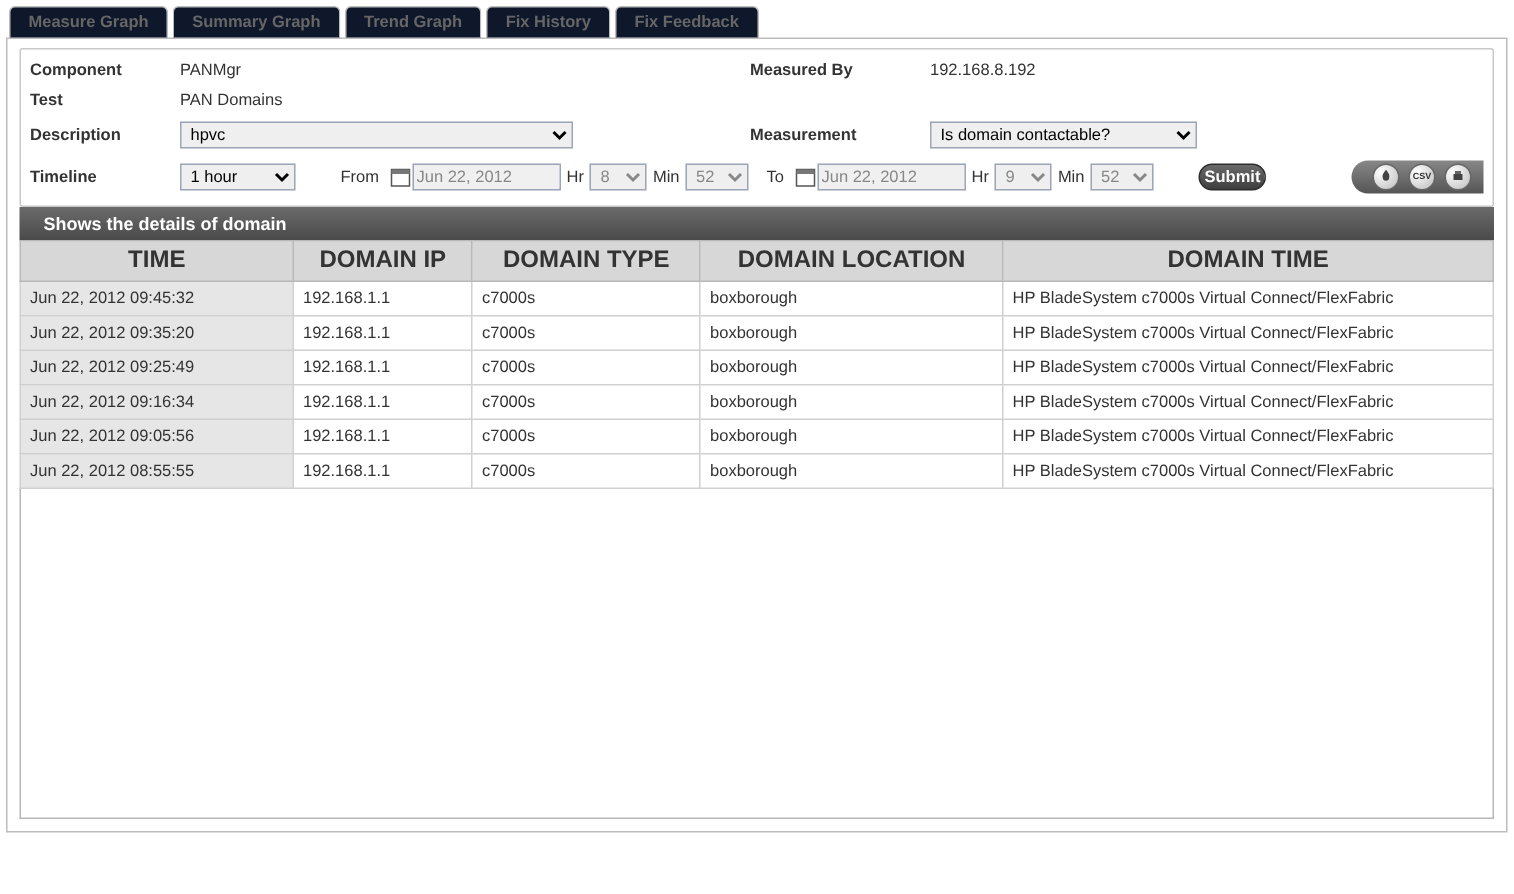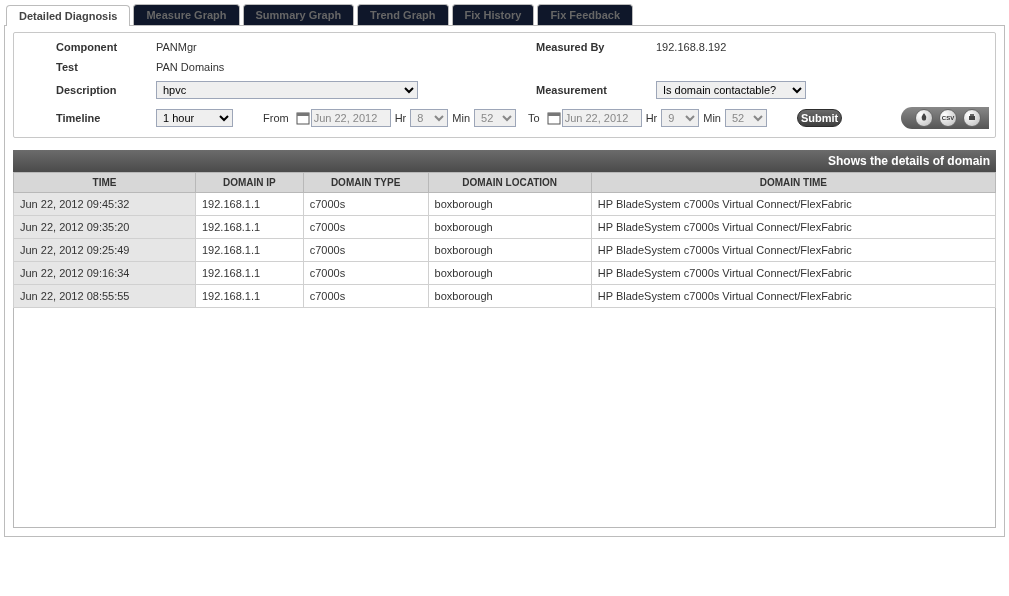--- a/index.html
+++ b/index.html
@@ -40,21 +40,20 @@
   .filters {
     border: 1px solid #c8c8c8;
     border-radius: 2px;
     padding: 4px 6px;
     background: #fff;
   }
   .row {
     display: flex;
     align-items: center;
     padding: 4px 0;
-    margin-left: 36px;
   }
   .lbl {
     width: 100px;
     font-weight: bold;
     color: #333;
   }
   .val {
     color: #333;
   }
   .lbl2 {
@@ -64,23 +63,23 @@
     margin-left: 40px;
   }
   select, input[type="text"] {
     font-family: Verdana, Arial, sans-serif;
     font-size: 11px;
     border: 1px solid #9da6b8;
     padding: 1px 2px;
     height: 18px;
   }
   .desc-select { width: 262px; }
-  .meas-select { width: 150px; }
+  .meas-select { width: 178px; }
   .timeline-sel { width: 77px; }
-  .date-input { width: 80px; color: #888; background: #f0f0f0; }
+  .date-input { width: 99px; color: #888; background: #f0f0f0; }
   .hr-sel { width: 38px; color: #888; }
   .min-sel { width: 42px; color: #888; }
   .tl-label { margin: 0 4px; color: #333; }
   .cal-icon {
     display: inline-flex;
     align-items: center;
     justify-content: center;
     width: 16px; height: 16px;
     margin-left: 2px;
     vertical-align: middle;
@@ -116,35 +115,34 @@
     justify-content: center;
     font-size: 8px;
     color: #333;
     cursor: pointer;
     font-weight: bold;
   }
   .section-title {
     background: linear-gradient(#6b6b6b,#4a4a4a);
     color: #fff;
     font-weight: bold;
-    padding: 4px 6px;
-    margin-top: 12px;
+    padding: 4px 16px;
+    margin-top: 0;
     font-size: 12px;
-    text-align: right;
   }
   table.data {
     width: 100%;
     border-collapse: collapse;
     border: 1px solid #b8b8b8;
   }
   table.data th {
     background: #d7d7d7;
     border: 1px solid #b8b8b8;
     padding: 4px 6px;
-    font-size: 10px;
+    font-size: 16px;
     font-weight: bold;
     color: #333;
     text-align: center;
     margin-top: 18px;
   }
   table.data td {
     border: 1px solid #d0d0d0;
     padding: 5px 6px;
     font-size: 11px;
     color: #333;
@@ -155,21 +153,20 @@
     border: 1px solid #b8b8b8;
     border-top: none;
     height: 220px;
     background: #fff;
   }
 </style>
 </head>
 <body>
 
 <div class="tabs" id="tab-bar">
-    <div class="tab active">Detailed Diagnosis</div>
     <div class="tab">Measure Graph</div>
     <div class="tab">Summary Graph</div>
     <div class="tab">Trend Graph</div>
     <div class="tab">Fix History</div>
     <div class="tab">Fix Feedback</div>
   </div>
 
 <div class="panel">
   <div class="filters">
 
@@ -286,20 +283,27 @@
           <td>HP BladeSystem c7000s Virtual Connect/FlexFabric</td>
         </tr>
         <tr>
           <td class="time-cell">Jun 22, 2012 09:16:34</td>
           <td>192.168.1.1</td>
           <td>c7000s</td>
           <td>boxborough</td>
           <td>HP BladeSystem c7000s Virtual Connect/FlexFabric</td>
         </tr>
         <tr>
+          <td class="time-cell">Jun 22, 2012 09:05:56</td>
+          <td>192.168.1.1</td>
+          <td>c7000s</td>
+          <td>boxborough</td>
+          <td>HP BladeSystem c7000s Virtual Connect/FlexFabric</td>
+        </tr>
+        <tr>
           <td class="time-cell">Jun 22, 2012 08:55:55</td>
           <td>192.168.1.1</td>
           <td>c7000s</td>
           <td>boxborough</td>
           <td>HP BladeSystem c7000s Virtual Connect/FlexFabric</td>
         </tr>
       </tbody>
   </table>
   <div class="whitespace"></div>
 </div>

